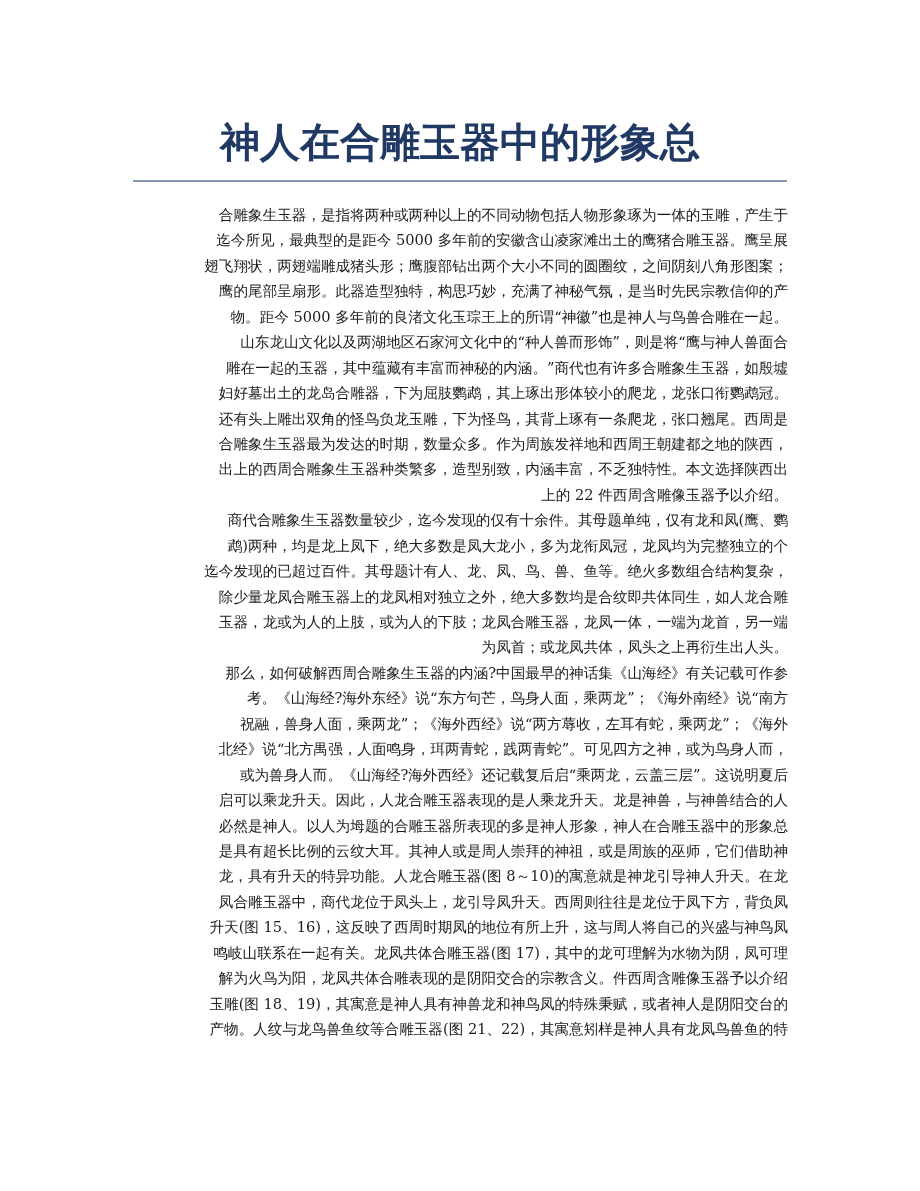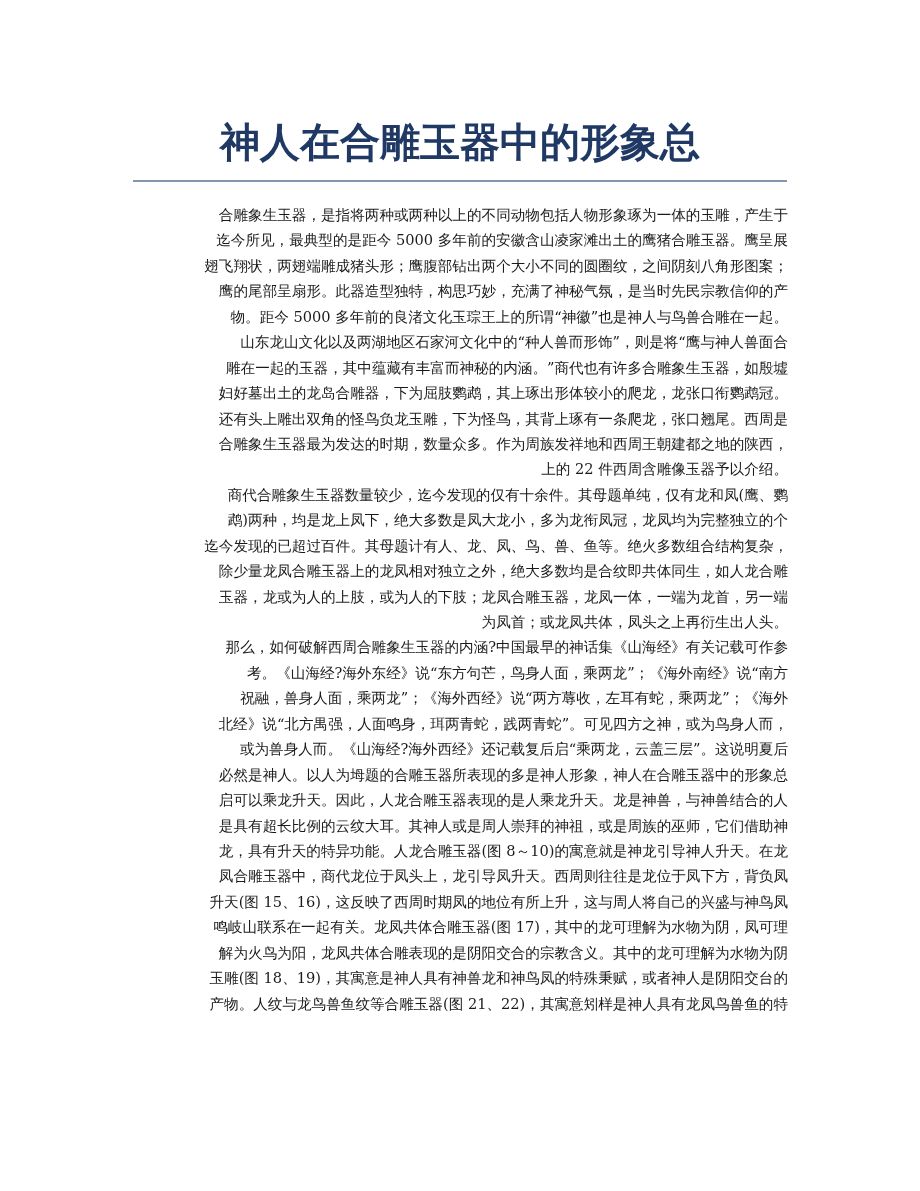--- a/index.html
+++ b/index.html
@@ -75,43 +75,44 @@
     <div>
       <span class="line">迄今所见，最典型的是距今 5000 多年前的安徽含山凌家滩出土的鹰猪合雕玉器。鹰呈展</span>
       <span class="line">翅飞翔状，两翅端雕成猪头形；鹰腹部钻出两个大小不同的圆圈纹，之间阴刻八角形图案；</span>
       <span class="line">鹰的尾部呈扇形。此器造型独特，构思巧妙，充满了神秘气氛，是当时先民宗教信仰的产</span>
       <span class="line">物。距今 5000 多年前的良渚文化玉琮王上的所谓“神徽”也是神人与鸟兽合雕在一起。</span>
       <span class="line">山东龙山文化以及两湖地区石家河文化中的“种人兽而形饰”，则是将“鹰与神人兽面合</span>
       <span class="line">雕在一起的玉器，其中蕴藏有丰富而神秘的内涵。”商代也有许多合雕象生玉器，如殷墟</span>
       <span class="line">妇好墓出土的龙岛合雕器，下为屈肢鹦鹉，其上琢出形体较小的爬龙，龙张口衔鹦鹉冠。</span>
       <span class="line">还有头上雕出双角的怪鸟负龙玉雕，下为怪鸟，其背上琢有一条爬龙，张口翘尾。西周是</span>
       <span class="line">合雕象生玉器最为发达的时期，数量众多。作为周族发祥地和西周王朝建都之地的陕西，</span>
+      <span class="line">出上的西周合雕象生玉器种类繁多，造型别致，内涵丰富，不乏独特性。本文选择陕西出</span>
       <span class="line">上的 22 件西周含雕像玉器予以介绍。</span>
     </div>
 
     <div>
       <span class="line">商代合雕象生玉器数量较少，迄今发现的仅有十余件。其母题单纯，仅有龙和凤(鹰、鹦</span>
       <span class="line">鹉)两种，均是龙上凤下，绝大多数是凤大龙小，多为龙衔凤冠，龙凤均为完整独立的个</span>
       <span class="line">迄今发现的已超过百件。其母题计有人、龙、凤、鸟、兽、鱼等。绝火多数组合结构复杂，</span>
       <span class="line">除少量龙凤合雕玉器上的龙凤相对独立之外，绝大多数均是合纹即共体同生，如人龙合雕</span>
       <span class="line">玉器，龙或为人的上肢，或为人的下肢；龙凤合雕玉器，龙凤一体，一端为龙首，另一端</span>
       <span class="line">为凤首；或龙凤共体，凤头之上再衍生出人头。</span>
     </div>
 
     <div>
       <span class="line">那么，如何破解西周合雕象生玉器的内涵?中国最早的神话集《山海经》有关记载可作参</span>
       <span class="line">考。《山海经?海外东经》说“东方句芒，鸟身人面，乘两龙”；《海外南经》说“南方</span>
       <span class="line">祝融，兽身人面，乘两龙”；《海外西经》说“两方蓐收，左耳有蛇，乘两龙”；《海外</span>
       <span class="line">北经》说“北方禺强，人面鸣身，珥两青蛇，践两青蛇”。可见四方之神，或为鸟身人而，</span>
       <span class="line">或为兽身人而。《山海经?海外西经》还记载复后启“乘两龙，云盖三层”。这说明夏后</span>
+      <span class="line">启可以乘龙升天。因此，人龙合雕玉器表现的是人乘龙升天。龙是神兽，与神兽结合的人</span>
       <span class="line">必然是神人。以人为坶题的合雕玉器所表现的多是神人形象，神人在合雕玉器中的形象总</span>
-      <span class="line">启可以乘龙升天。因此，人龙合雕玉器表现的是人乘龙升天。龙是神兽，与神兽结合的人</span>
       <span class="line">是具有超长比例的云纹大耳。其神人或是周人崇拜的神祖，或是周族的巫师，它们借助神</span>
       <span class="line">龙，具有升天的特异功能。人龙合雕玉器(图 8～10)的寓意就是神龙引导神人升天。在龙</span>
       <span class="line">凤合雕玉器中，商代龙位于凤头上，龙引导凤升天。西周则往往是龙位于凤下方，背负凤</span>
       <span class="line">升天(图 15、16)，这反映了西周时期凤的地位有所上升，这与周人将自己的兴盛与神鸟凤</span>
       <span class="line">鸣岐山联系在一起有关。龙凤共体合雕玉器(图 17)，其中的龙可理解为水物为阴，凤可理</span>
-      <span class="line">解为火鸟为阳，龙凤共体合雕表现的是阴阳交合的宗教含义。其中的龙可理解为水物为阴</span>
+      <span class="line">解为火鸟为阳，龙凤共体合雕表现的是阴阳交合的宗教含义。件西周含雕像玉器予以介绍</span>
       <span class="line">玉雕(图 18、19)，其寓意是神人具有神兽龙和神鸟凤的特殊秉赋，或者神人是阴阳交台的</span>
       <span class="line">产物。人纹与龙鸟兽鱼纹等合雕玉器(图 21、22)，其寓意矧样是神人具有龙凤鸟兽鱼的特</span>
     </div>
   </div>
 </div>
 
 </body></html>

